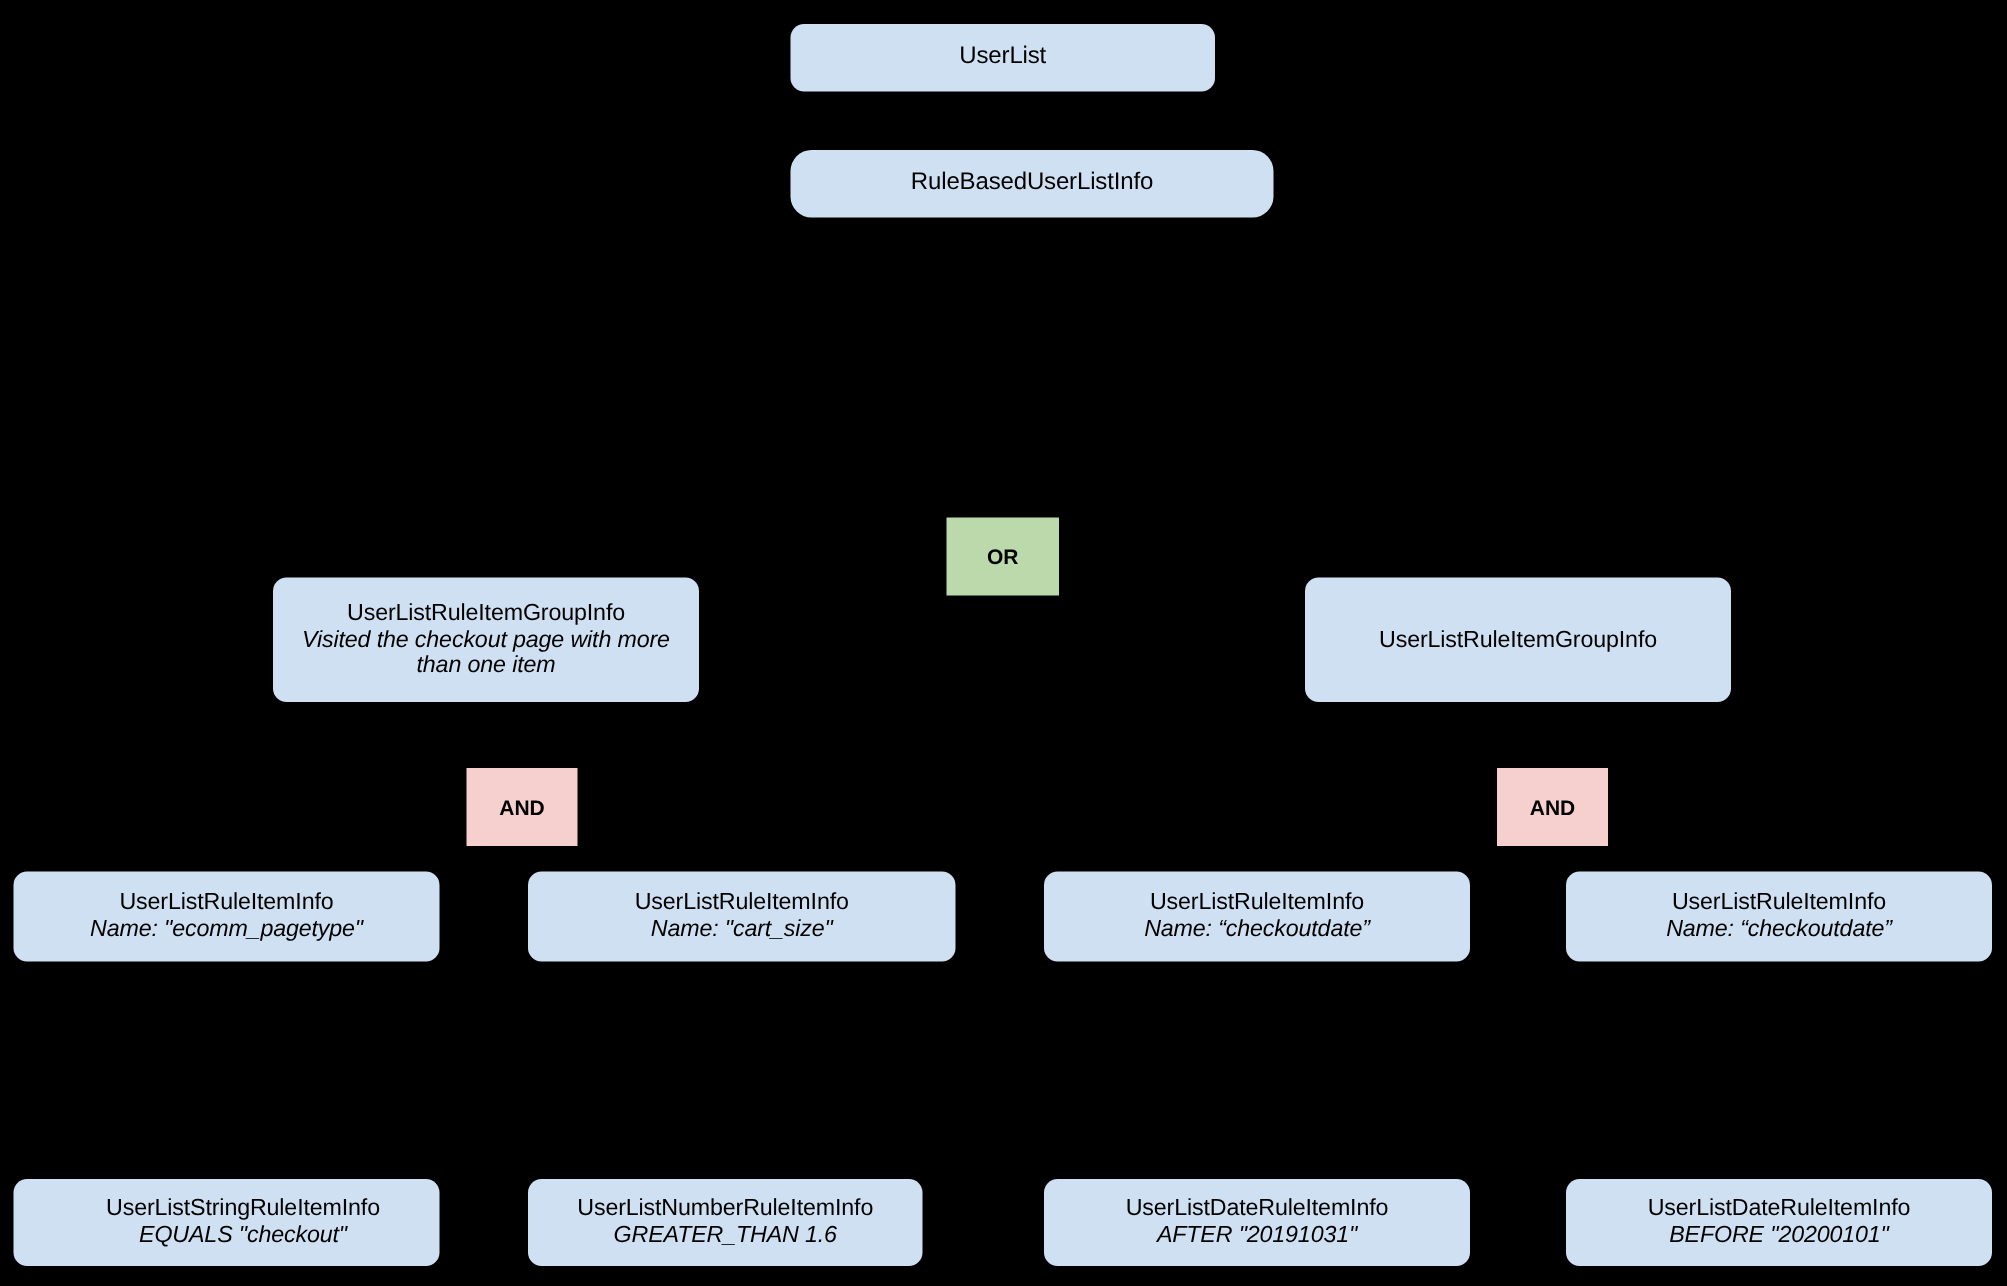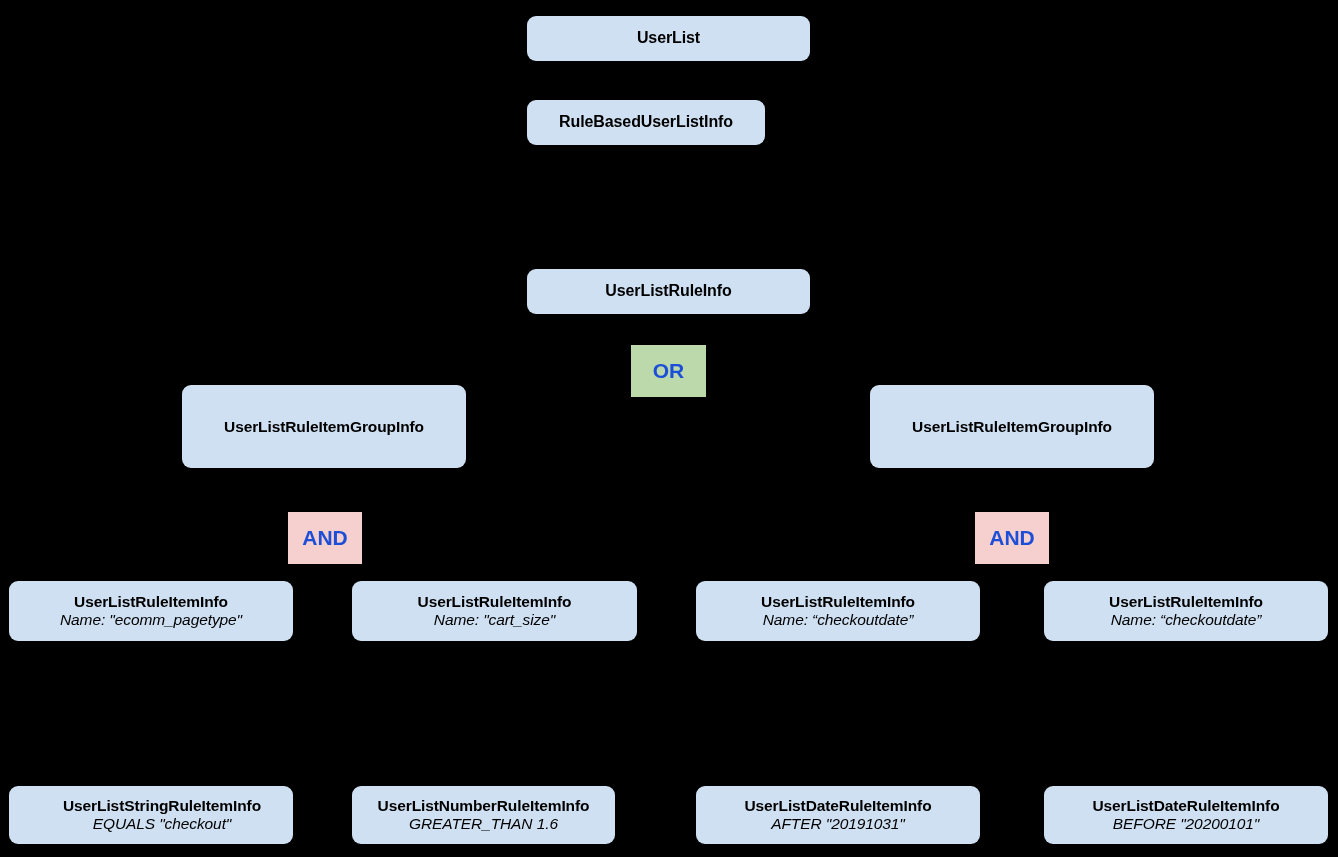--- a/index.html
+++ b/index.html
@@ -34,21 +34,21 @@
     align-items: center;
     justify-content: center;
     text-align: center;
     border-radius: 9px;
     background: #cfe0f2;
     color: #000000;
     line-height: 1.16;
     padding: 2px 8px;
   }
   .node .title {
-    font-weight: bold;
+    font-weight: normal;
     font-size: 15.5px;
     letter-spacing: -0.1px;
     white-space: nowrap;
     text-align: right;
   }
   .node .sub {
     font-style: italic;
     font-size: 15.5px;
     letter-spacing: -0.1px;
   }
@@ -56,26 +56,26 @@
 
   
   .op {
     position: absolute;
     box-sizing: border-box;
     display: flex;
     align-items: center;
     justify-content: center;
     border-radius: 0;
     font-weight: bold;
-    font-size: 21px;
-    color: #1d4ed8;
+    font-size: 14px;
+    color: #000000;
     text-align: right;
   }
   .op.or  { background: #bcd9ab; }
-  .op.and { background: #f6d0ce; }
+  .op.and { background: #f6d0ce; margin-left: 23px; }
 </style>
 </head>
 <body>
 
 <div id="canvas">
 
   <svg id="edge-layer" viewBox="0 0 1338 857" xmlns="http://www.w3.org/2000/svg">
     <defs>
       <marker id="arrow" viewBox="0 0 10 10" refX="9" refY="5" markerWidth="5" markerHeight="5" orient="auto-start-reverse">
         <path d="M 0 0 L 10 5 L 0 10 z" fill="#000000"></path>
@@ -98,35 +98,33 @@
       <path d="M838,641 L838,785"></path>
       <path d="M1186,641 L1186,785"></path>
       <path d="M976,538 C915,538 850,550 838,579"></path>
     </g>
   </svg>
 
   <div class="node one-line" style="left:527px; top:16px; width:283px; height:45px;">
     <div class="title">UserList</div>
   </div>
 
-  <div class="node one-line" style="left:527px; top:100px; width:238px; height:45px;">
+  <div class="node one-line" style="left:527px; top:100px; width:322px; height:45px;border-radius:14px;">
     <div class="title">RuleBasedUserListInfo</div>
   </div>
 
 
-  <div class="node one-line" style="left:527px; top:269px; width:283px; height:45px;">
-    <div class="title">UserListRuleInfo</div>
-  </div>
 
   <div class="op or" style="left:631px; top:345px; width:75px; height:52px;">
     <span>OR</span>
   </div>
 
   <div class="node" style="left:182px; top:385px; width:284px; height:83px;">
     <div class="title">UserListRuleItemGroupInfo</div>
+    <div class="sub">Visited the checkout page with more than one item</div>
   </div>
 
   <div class="node" style="left:870px; top:385px; width:284px; height:83px;">
     <div class="title">UserListRuleItemGroupInfo</div>
   </div>
 
   <div class="op and" style="left:288px; top:512px; width:74px; height:52px;">
     <span>AND</span>
   </div>
 

